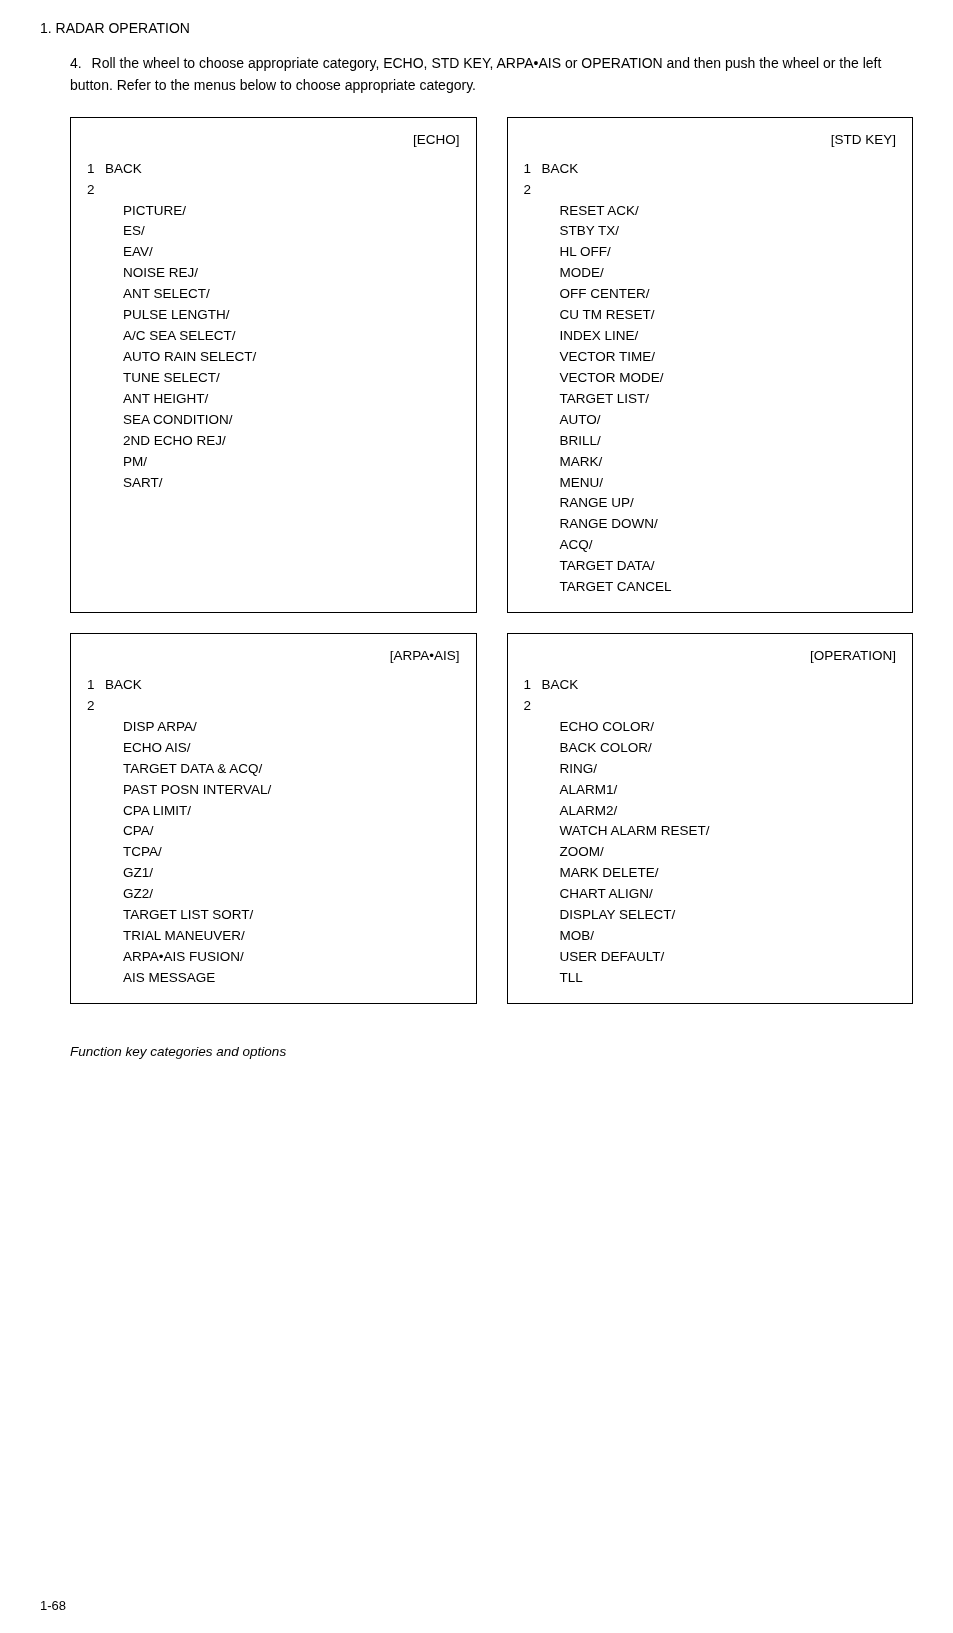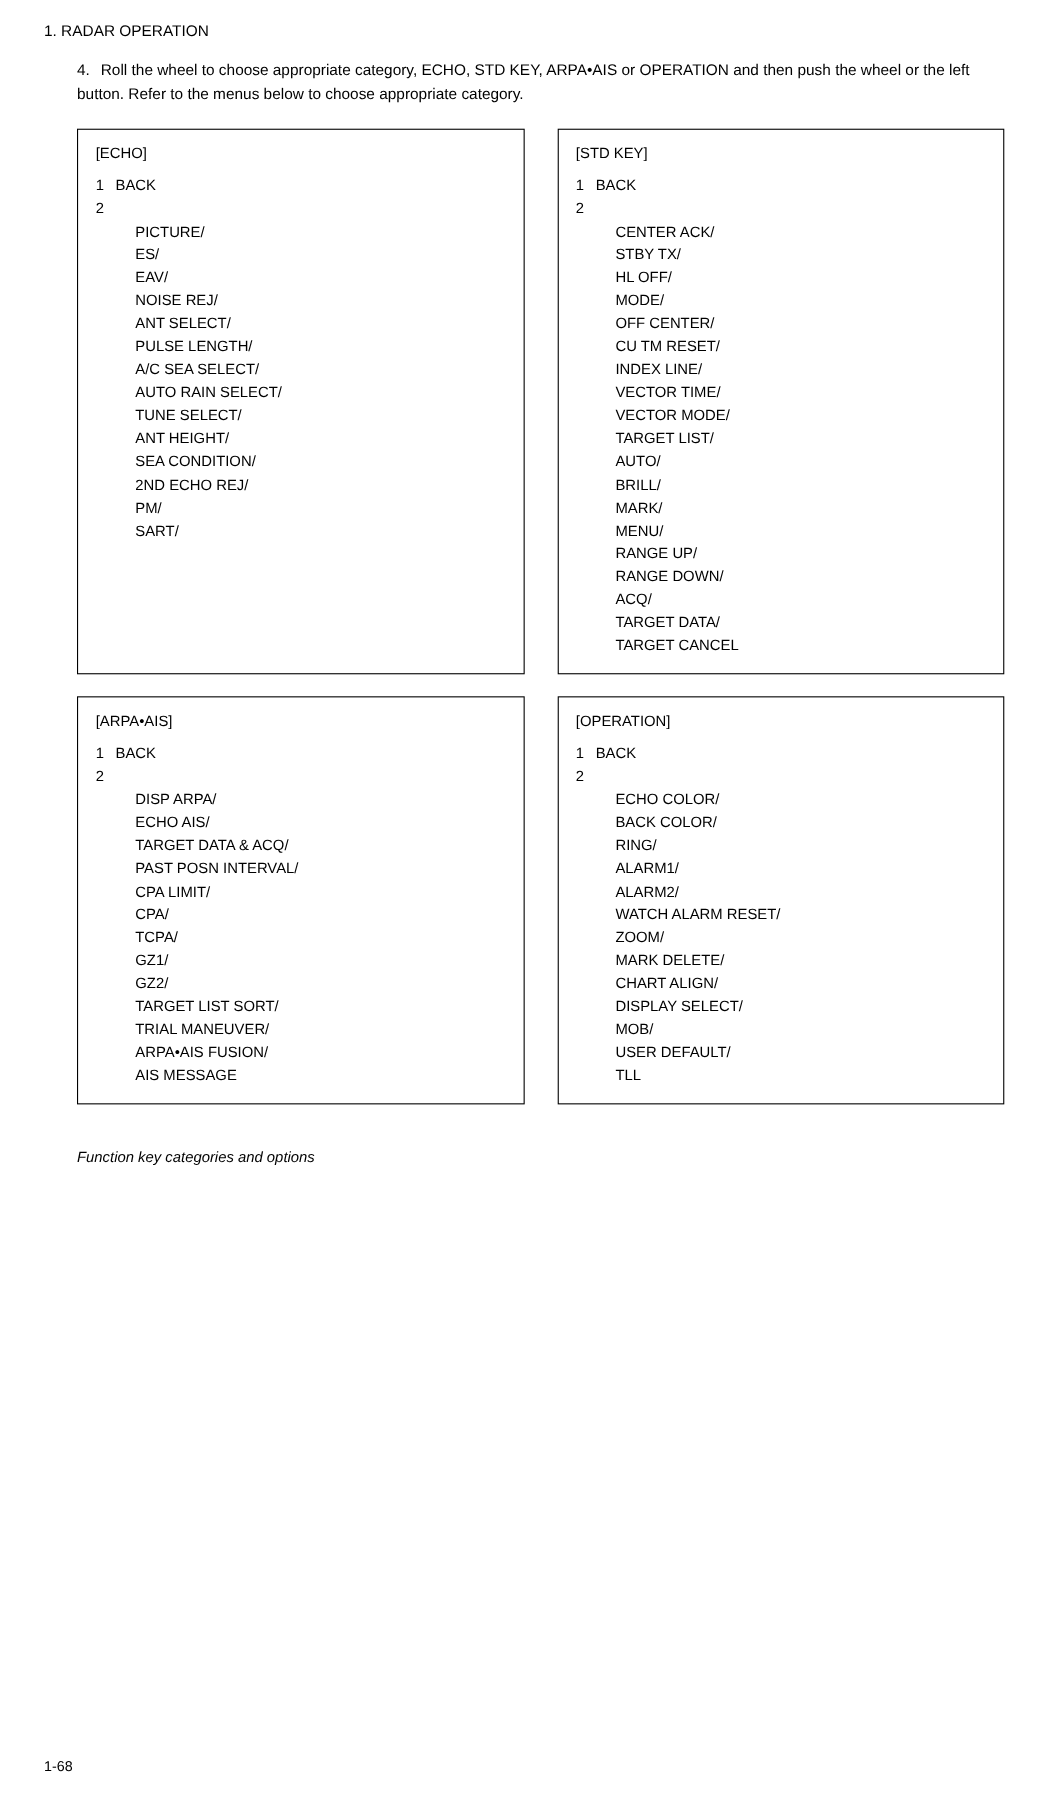--- a/index.html
+++ b/index.html
@@ -32,21 +32,21 @@
       margin-bottom: 20px;
     }
     .menu-box {
       border: 1px solid #000;
       padding: 12px 16px 14px 16px;
       margin-bottom: 20px;
       font-size: 13.5px;
       line-height: 1.55;
     }
     .menu-title {
-      text-align: left;
+      text-align: right;
       margin-bottom: 8px;
       font-size: 13.5px;
     }
     .menu-item-row {
       display: flex;
     }
     .menu-num {
       min-width: 18px;
       font-size: 13.5px;
     }
@@ -125,21 +125,21 @@
   <div class="menu-box">
     <div class="menu-title">[STD KEY]</div>
     <div class="menu-item-row">
       <span class="menu-num">1</span>
       <span class="menu-label">BACK</span>
     </div>
     <div class="menu-item-row">
       <span class="menu-num">2</span>
     </div>
     <div class="menu-sub-items">
-    <div>CENTER ACK/</div>
+    <div>RESET ACK/</div>
         <div>STBY TX/</div>
         <div>HL OFF/</div>
         <div>MODE/</div>
         <div>OFF CENTER/</div>
         <div>CU TM RESET/</div>
         <div>INDEX LINE/</div>
         <div>VECTOR TIME/</div>
         <div>VECTOR MODE/</div>
         <div>TARGET LIST/</div>
         <div>AUTO/</div>

